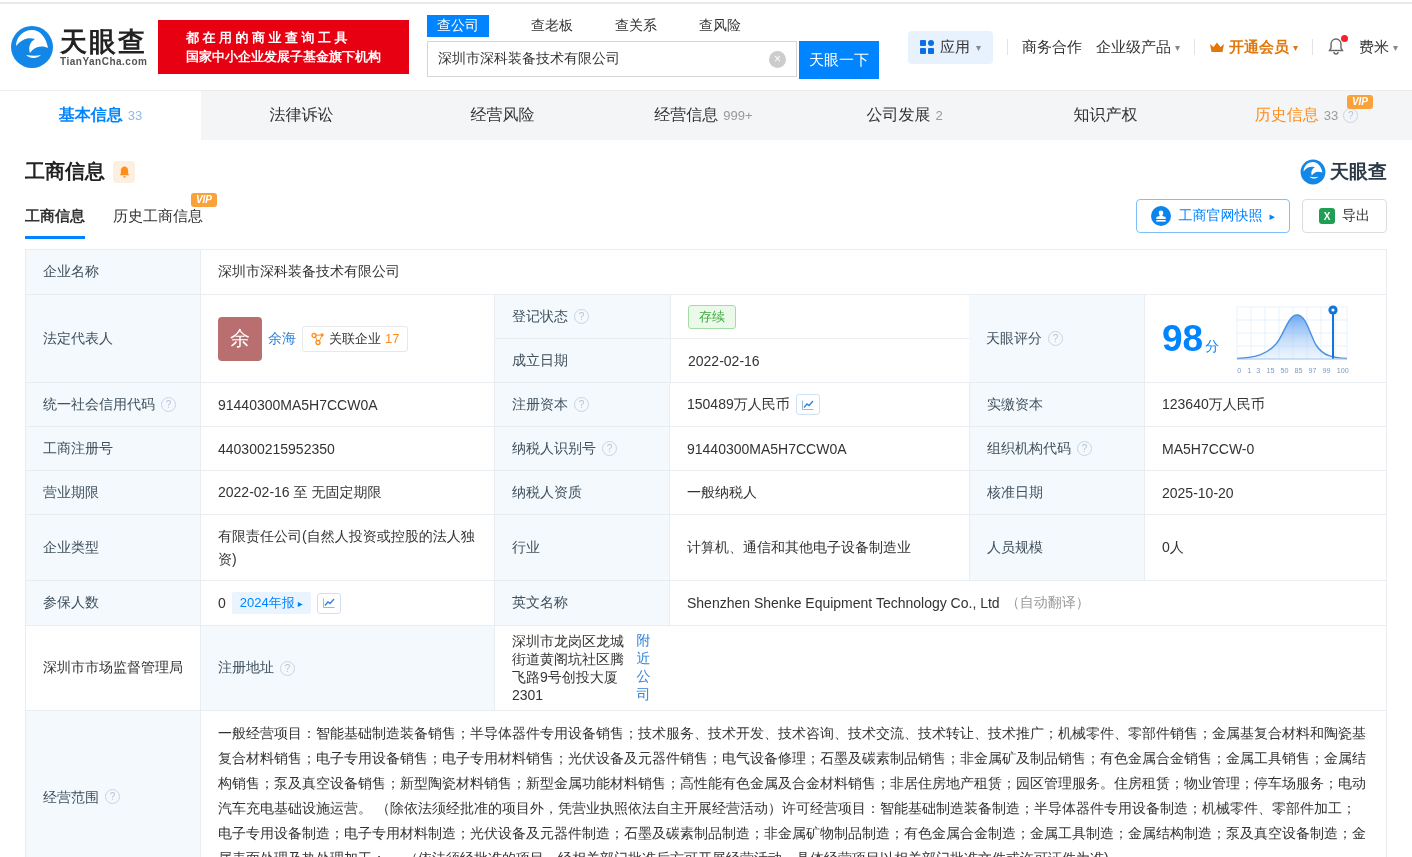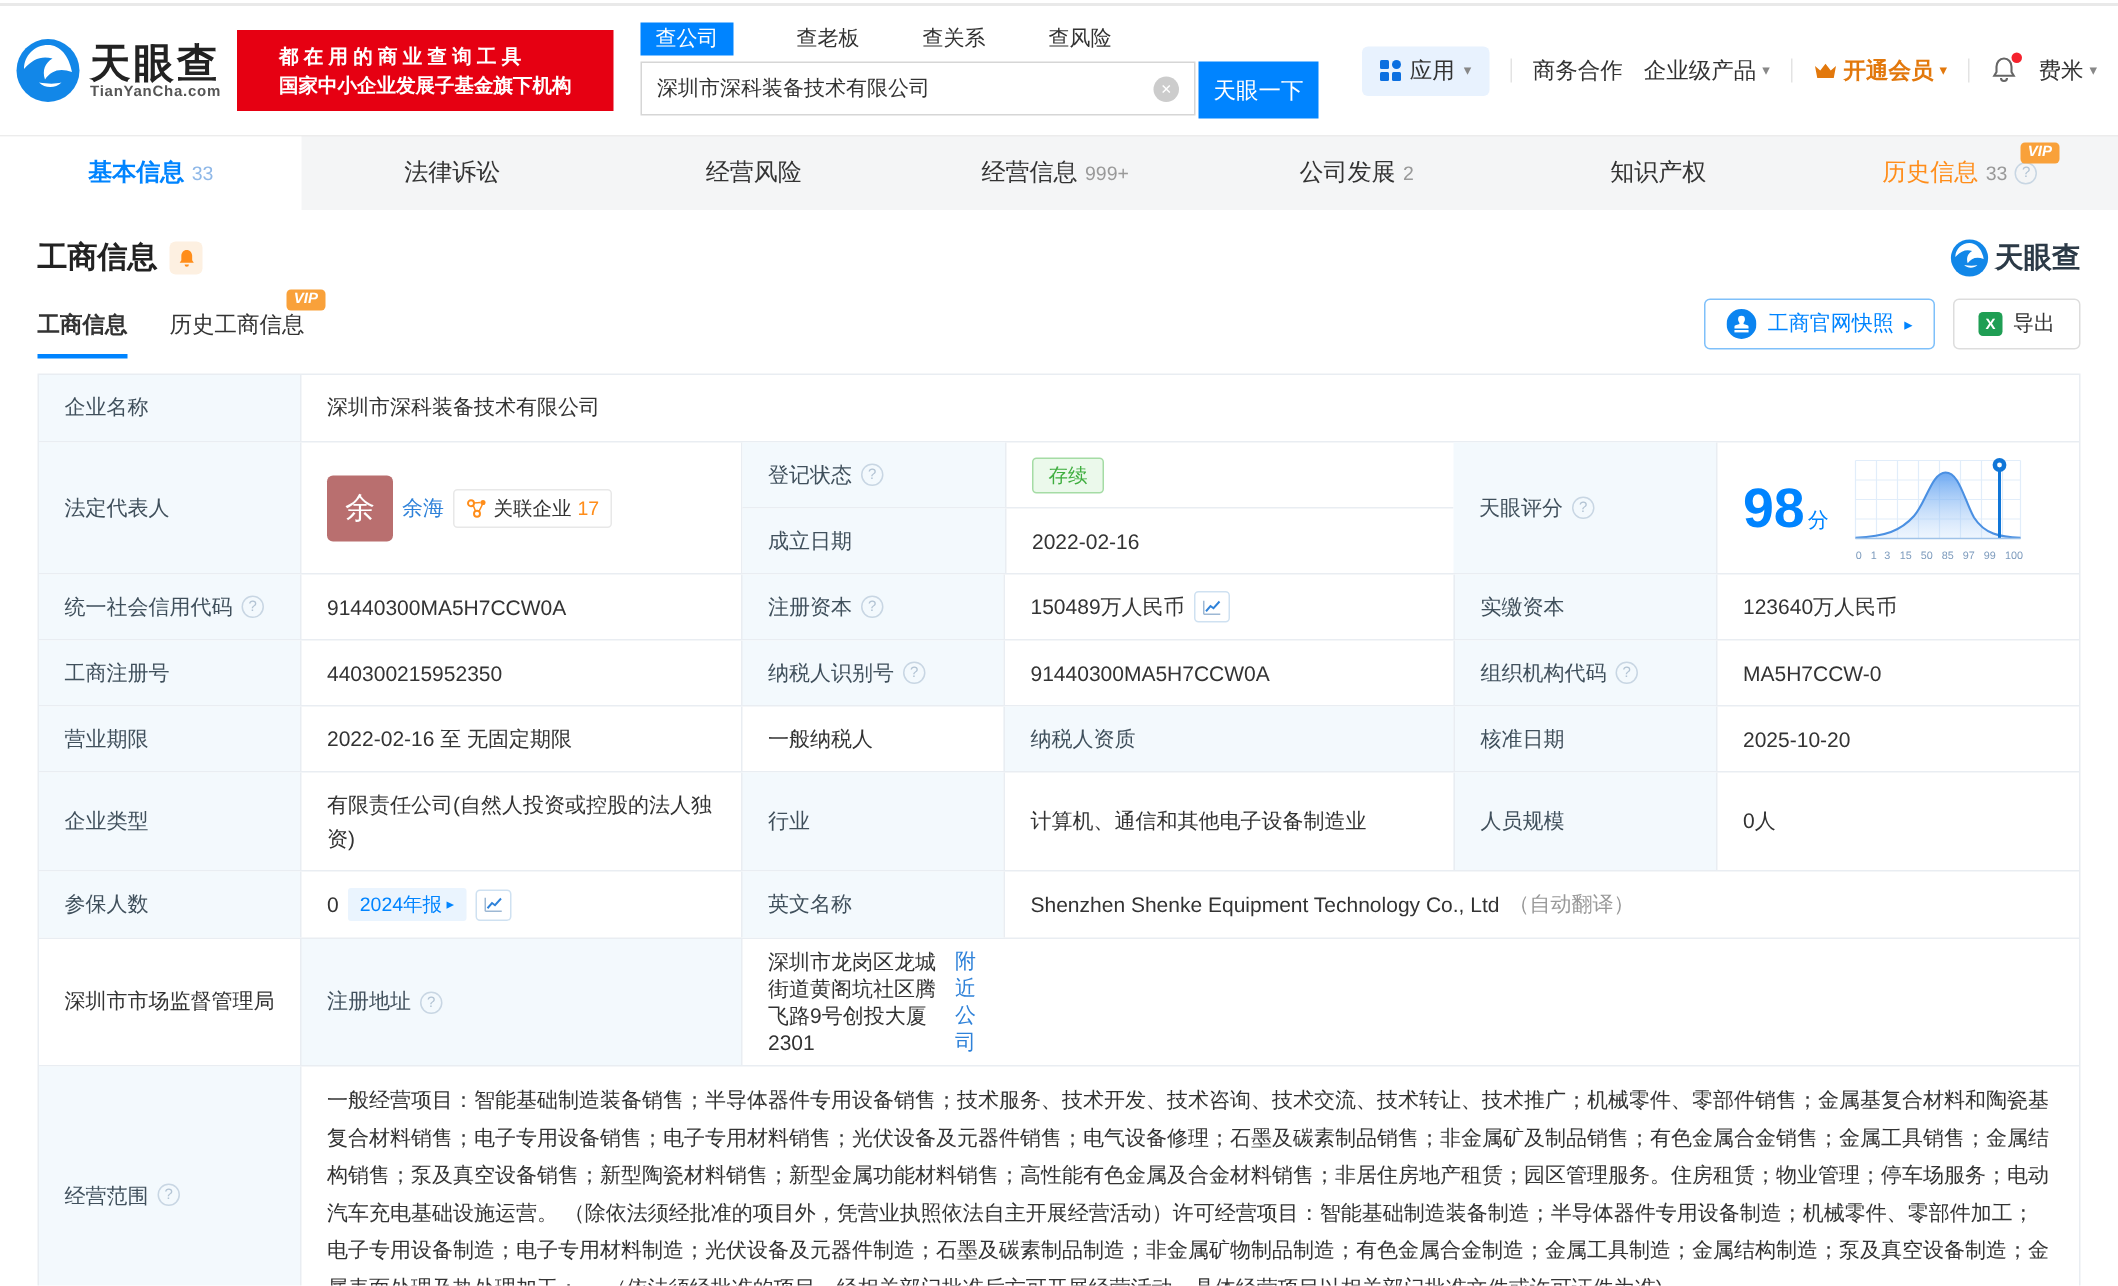--- a/index.html
+++ b/index.html
@@ -399,22 +399,22 @@
       <div class="cell lbl">
         <span>组织机构代码</span>
         <span class="help">?</span>
       </div>
       <div class="cell val">MA5H7CCW-0</div>
     </div>
 
     <div class="trow r-std">
       <div class="cell lbl">营业期限</div>
       <div class="cell val">2022-02-16 至 无固定期限</div>
+      <div class="cell lbl">纳税人资质</div>
       <div class="cell val">一般纳税人</div>
-      <div class="cell lbl">纳税人资质</div>
       <div class="cell lbl">核准日期</div>
       <div class="cell val">2025-10-20</div>
     </div>
 
     <div class="trow r-type">
       <div class="cell lbl">企业类型</div>
       <div class="cell val wrap2">有限责任公司(自然人投资或控股的法人独资)</div>
       <div class="cell lbl">行业</div>
       <div class="cell val">计算机、通信和其他电子设备制造业</div>
       <div class="cell lbl">人员规模</div>

